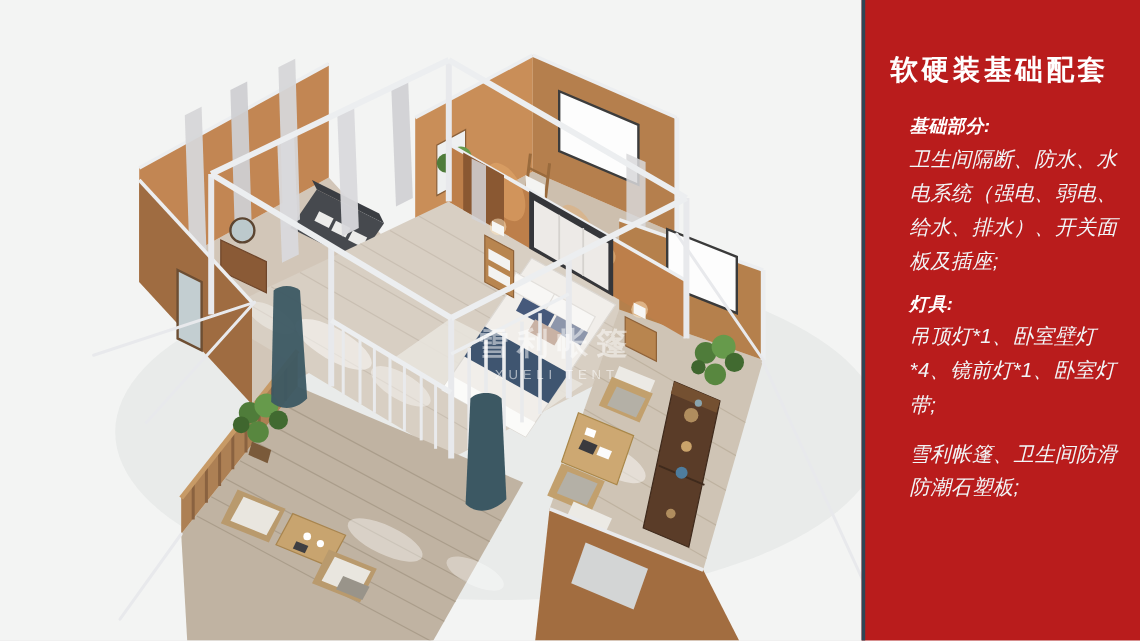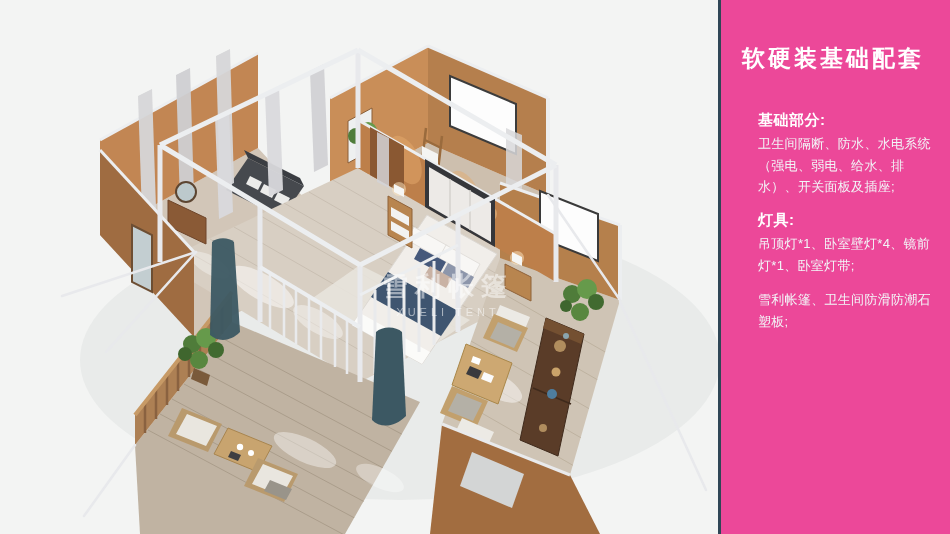--- a/index.html
+++ b/index.html
@@ -1,26 +1,26 @@
 <!DOCTYPE html>
 <html><head>
 <meta charset="utf-8">
 <style>
   html,body{margin:0;padding:0;background:#e8e8e8;}
   .stage{position:relative;width:950px;height:534px;overflow:hidden;background:#f3f4f3;
          font-family:"Liberation Sans","DejaVu Sans",sans-serif;}
-  .render{position:absolute;left:0;top:0;width:718px;height:449px;}
+  .render{position:absolute;left:16px;top:0;width:718px;height:449px;}
   .panel{position:absolute;left:718px;top:0;width:232px;height:534px;box-sizing:border-box;
-         background:#ec4899;border-left:3px solid #2f4656;color:#ffffff;}
+         background:#b91c1c;border-left:3px solid #2f4656;color:#ffffff;}
   .panel h1{font-size:23px;font-weight:bold;letter-spacing:3px;line-height:1.1;
             margin:46px 8px 0 21px;color:#ffffff;white-space:nowrap;}
-  .panel .sections{margin:40px 14px 0 37px;}
+  .panel .sections{margin:26px 14px 0 37px;font-style:italic;}
   .panel section{margin-bottom:13px;}
   .panel h2{font-size:15px;font-weight:bold;margin:0 0 4px 0;line-height:1.2;letter-spacing:0.5px;}
-  .panel p{font-size:13px;line-height:1.66;margin:0;color:#f2f6f8;letter-spacing:0.3px;}
+  .panel p{font-size:17px;line-height:1.66;margin:0;color:#f2f6f8;letter-spacing:0.3px;}
   svg text.wm-cn{font-size:26px;font-weight:bold;letter-spacing:7px;fill:rgba(255,255,255,0.50);}
   svg text.wm-en{font-size:11px;letter-spacing:4px;fill:rgba(255,255,255,0.55);}
 </style>
 </head>
 <body>
 
 <div class="stage">
 
   <div class="render">
   <svg width="718" height="534" viewBox="0 0 718 534">

